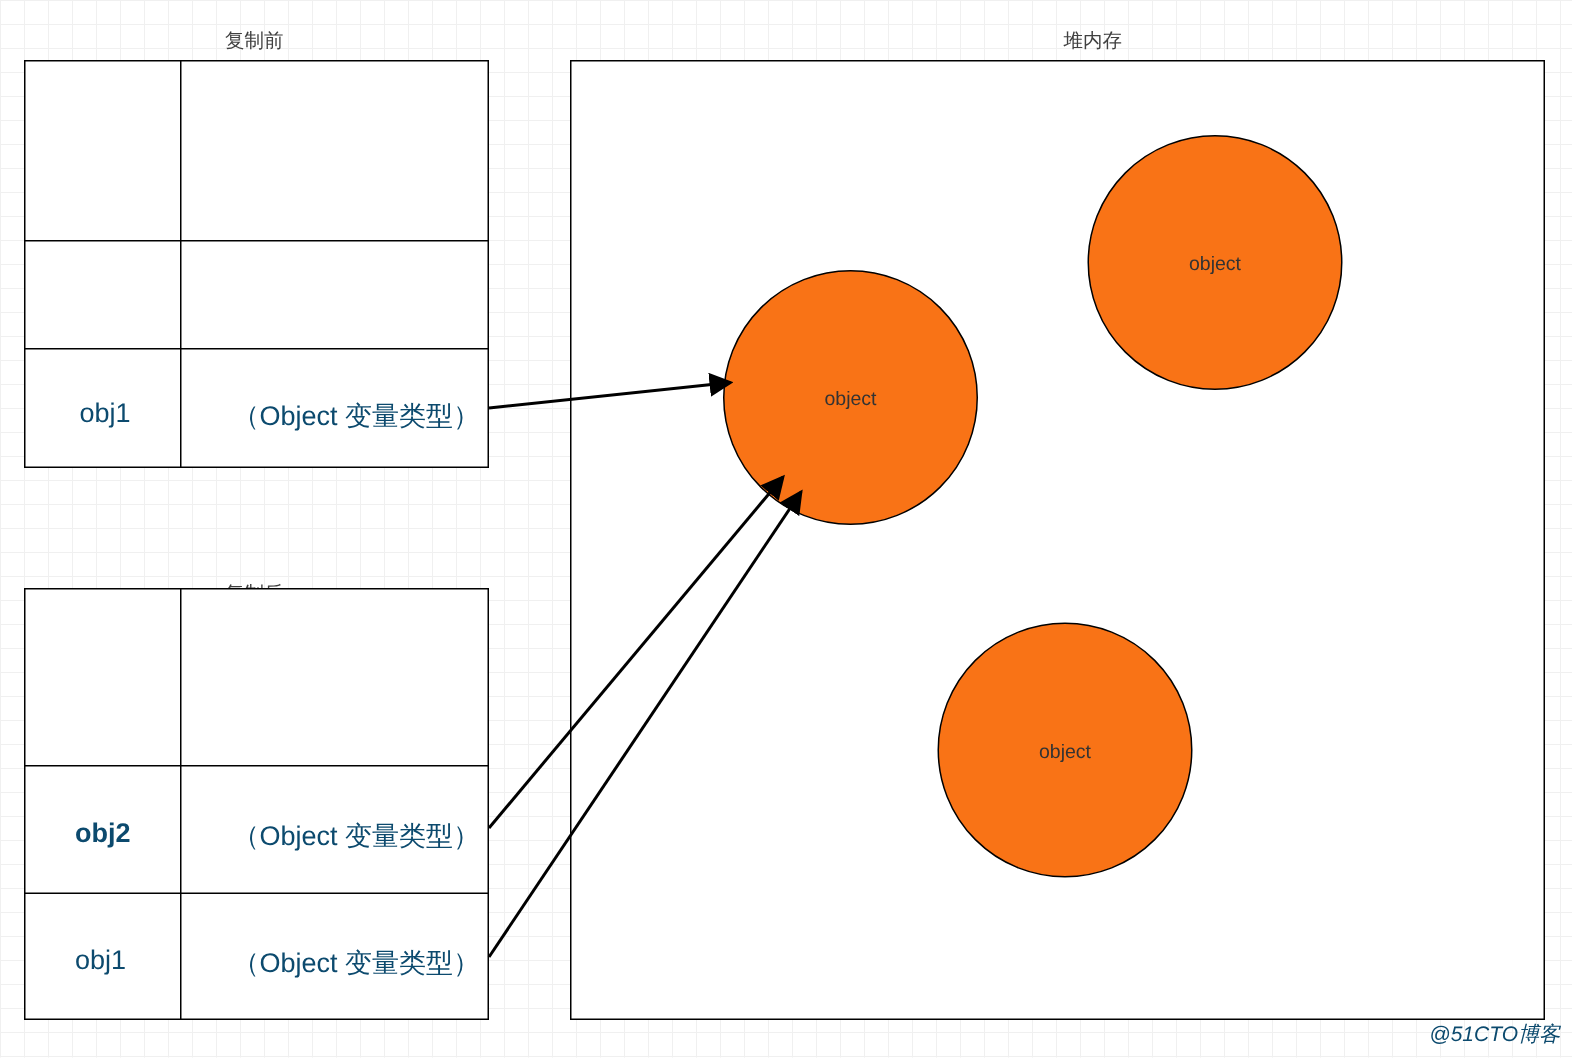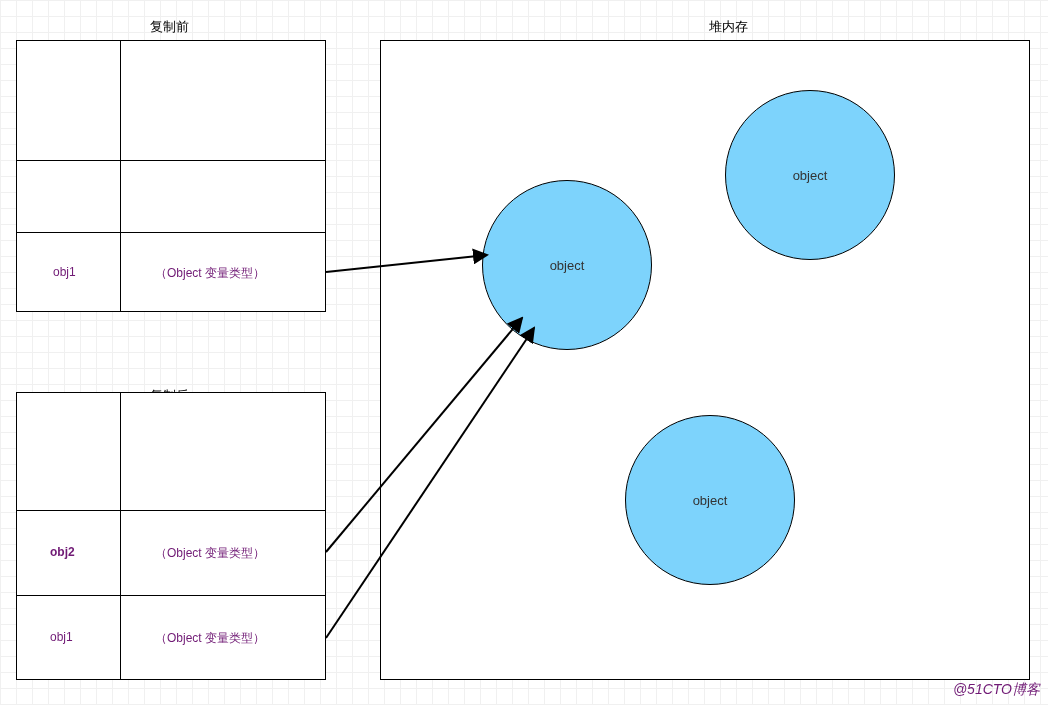--- a/index.html
+++ b/index.html
@@ -17,21 +17,21 @@
       background-image:
         linear-gradient(to right, #f0f0f0 1px, transparent 1px),
         linear-gradient(to bottom, #f0f0f0 1px, transparent 1px);
       background-size: 16px 16px;
       z-index: 0;
     }
     .stage { position: absolute; inset: 0; z-index: 1; }
     .label {
       position: absolute;
       font-size: 13px;
-      color: #000000;
+      color: #404040;
       white-space: nowrap;
     }
     .box {
       position: absolute;
       border: 1.5px solid #000;
       background: #fff;
     }
     .vline {
       position: absolute;
       width: 0;
@@ -39,39 +39,39 @@
     }
     .hline {
       position: absolute;
       height: 0;
       border-top: 1.5px solid #000;
     }
     .circle {
       position: absolute;
       border: 1.5px solid #000;
       border-radius: 50%;
-      background: #7dd3fc;
+      background: #f97316;
       display: flex;
       align-items: center;
       justify-content: center;
       font-size: 13px;
       color: #333;
     }
     .cell-text {
       position: absolute;
-      font-size: 12px;
-      color: #701a75;
+      font-size: 18px;
+      color: #0c4a6e;
       white-space: nowrap;
     }
     .watermark {
       position: absolute;
       right: 8px;
       bottom: 6px;
       font-size: 14px;
-      color: #701a75;
+      color: #0c4a6e;
       font-style: italic;
     }
     svg.arrows {
       position: absolute;
       inset: 0;
       width: 1048px;
       height: 705px;
       pointer-events: none;
       z-index: 2;
     }

